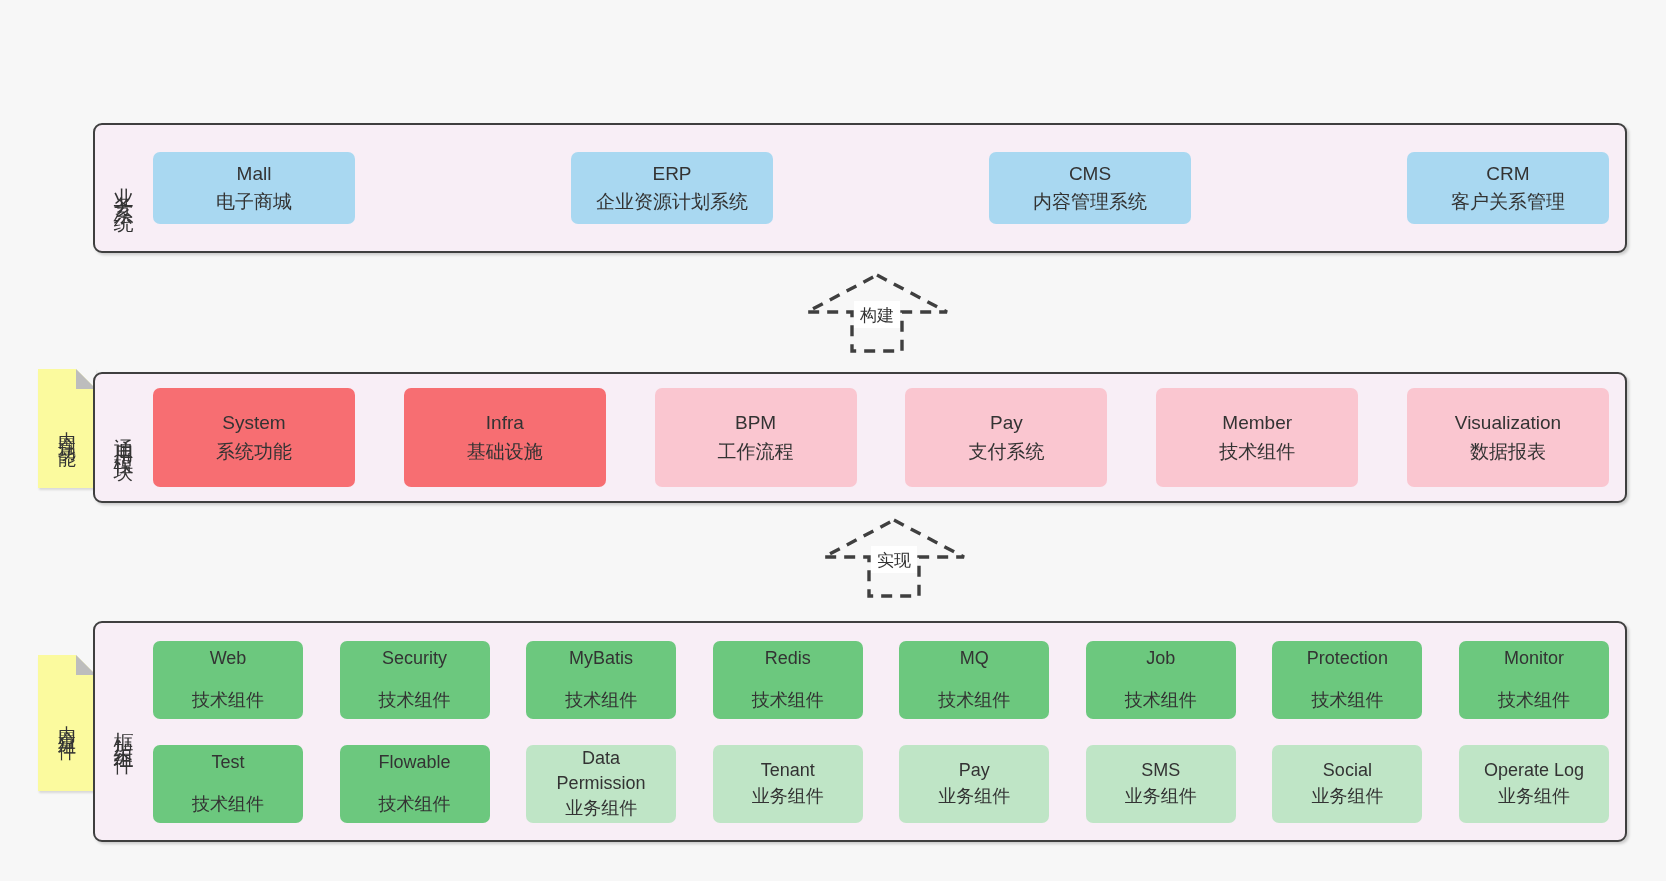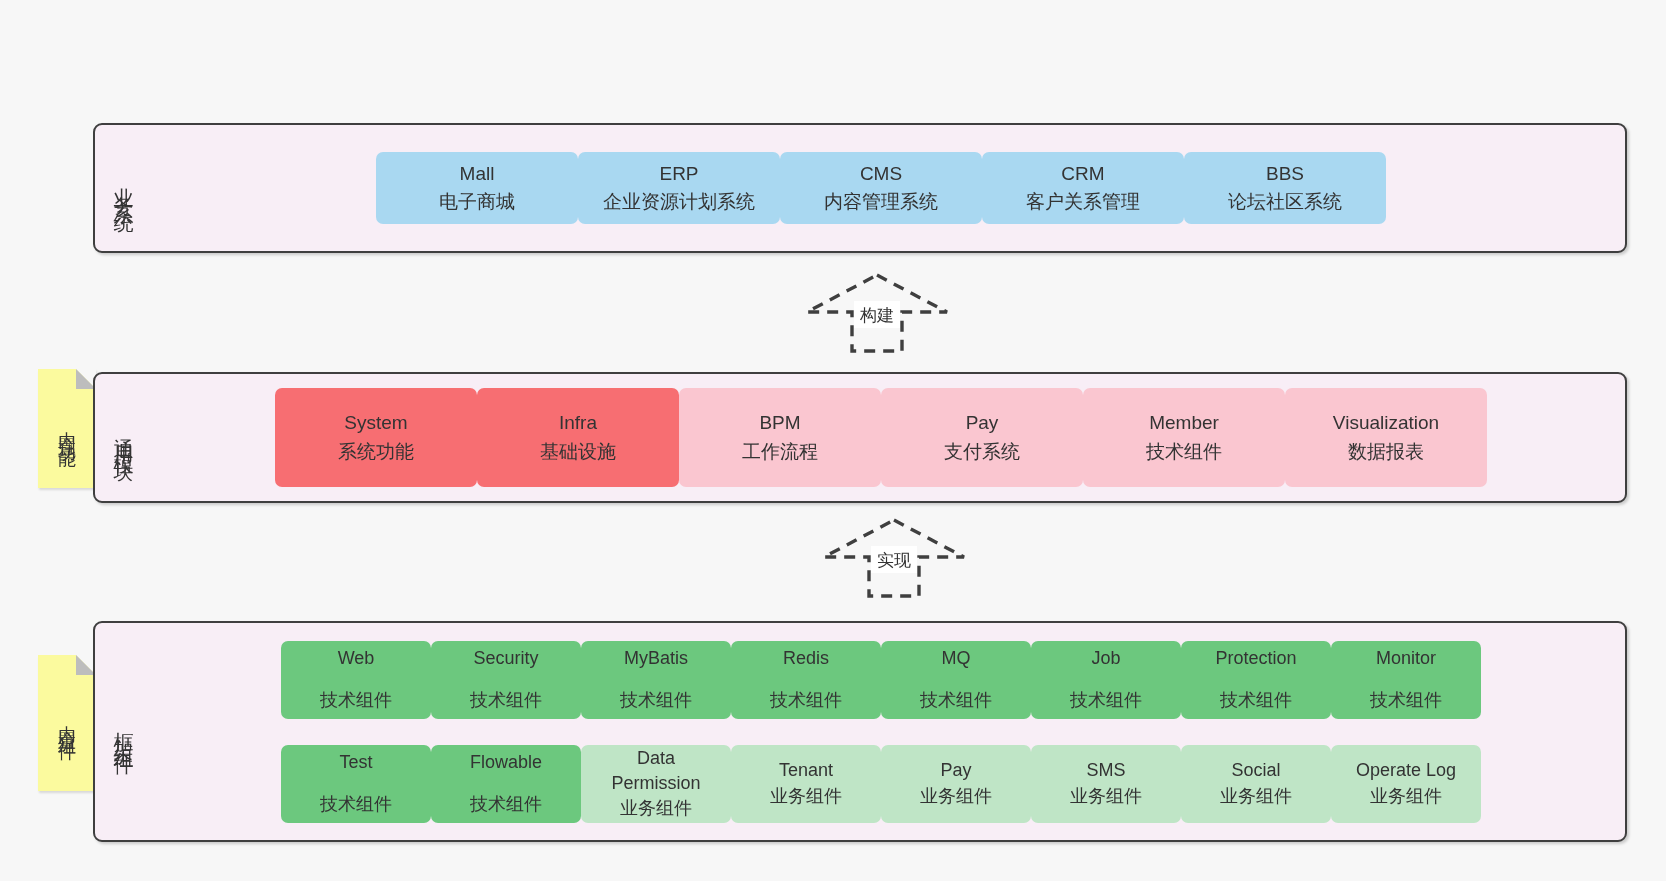--- a/index.html
+++ b/index.html
@@ -34,21 +34,21 @@
     flex:0 0 58px;display:flex;align-items:center;justify-content:center;
   }
   .side-label span{
     writing-mode:vertical-rl;text-orientation:upright;
     font-size:20px;letter-spacing:8px;color:var(--text);line-height:1;
   }
   .rows{
     flex:1;display:flex;flex-direction:column;justify-content:center;
     gap:26px;padding-right:16px;
   }
-  .row{display:flex;justify-content:center;align-items:center;}
+  .row{display:flex;justify-content:space-between;align-items:center;}
 
   
   .box{
     border-radius:7px;
     display:flex;flex-direction:column;align-items:center;justify-content:center;
     text-align:center;font-size:19px;line-height:1.5;color:var(--text);
   }
   .b1{width:202px;height:72px;}
   .b2{width:202px;height:99px;}
   .b3{width:150px;height:78px;font-size:18px;line-height:1.4;padding:0 14px;}
@@ -108,24 +108,20 @@
           <span>企业资源计划系统</span>
         </div>
         <div class="box b1 v-blue">
           <span>CMS</span>
           <span>内容管理系统</span>
         </div>
         <div class="box b1 v-blue">
           <span>CRM</span>
           <span>客户关系管理</span>
         </div>
-        <div class="box b1 v-blue">
-          <span>BBS</span>
-          <span>论坛社区系统</span>
-        </div>
       </div>
     </div>
   </section>
 
   <svg class="arrow arrow-build" width="150" height="84" viewBox="0 0 150 84">
     <polygon points="75,4 145,41 100,41 100,80 50,80 50,41 5,41"></polygon>
     <rect x="52" y="30" width="46" height="27"></rect>
     <text x="75" y="50" text-anchor="middle">构建</text>
   </svg>
 

